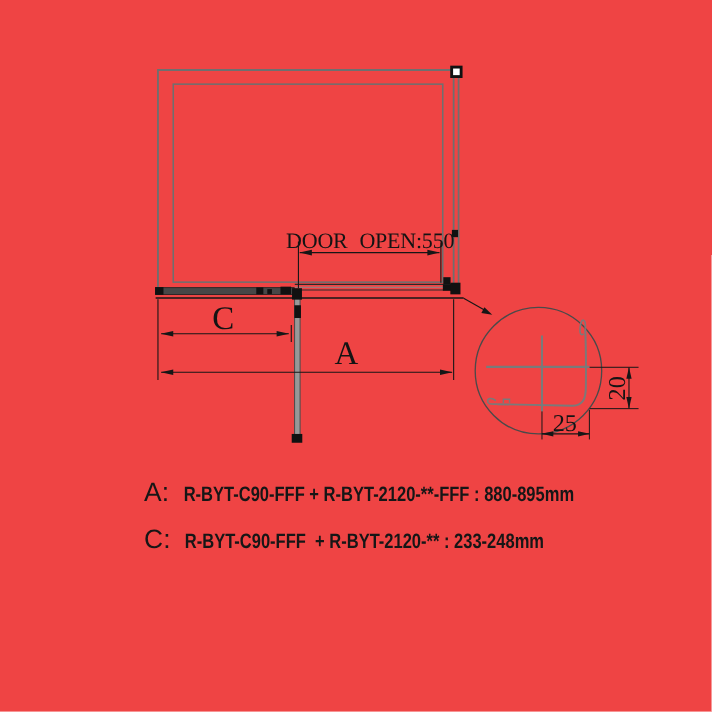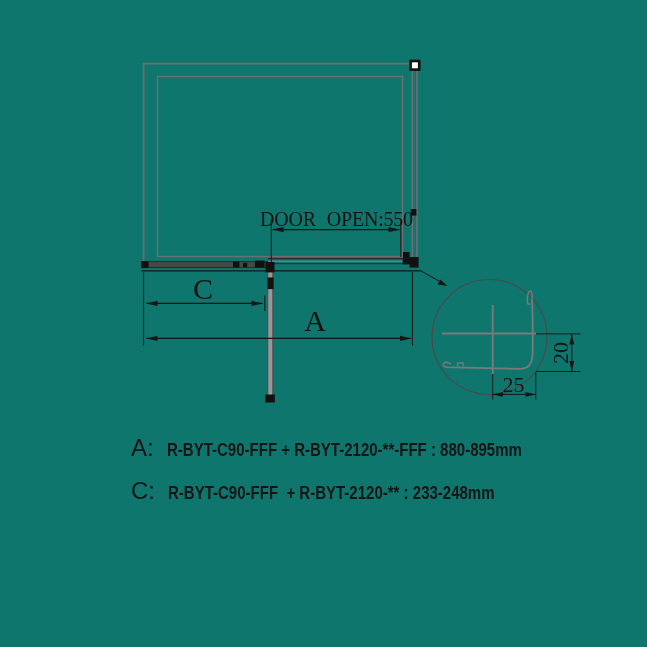--- a/index.html
+++ b/index.html
@@ -1,18 +1,18 @@
 <!DOCTYPE html>
 <html><head>
 <meta charset="utf-8">
 <style>
   html,body{margin:0;padding:0;background:#ffffff;}
   body{width:647px;height:647px;position:relative;overflow:hidden;
        font-family:"Liberation Sans",sans-serif;}
-  .canvas{position:absolute;inset:0;background:#0f766e;}
+  .canvas{position:absolute;inset:0;background:#ef4444;}
   svg{position:absolute;left:0;top:0;}
   svg text{font-family:"Liberation Serif",serif;fill:#141414;}
   .cad-label{font-size:20px;letter-spacing:-0.2px;word-spacing:6px;}
   .cad-letter{font-size:30px;}
   .cad-small{font-size:22px;}
   .specs{position:absolute;left:131px;top:0;width:420px;}
   .spec-row{position:absolute;left:0;display:flex;align-items:baseline;white-space:pre;}
   .spec-row.row-a{top:434px;}
   .spec-row.row-c{top:477px;}
   .spec-key{font-size:24px;font-weight:400;color:#161616;letter-spacing:0;}

